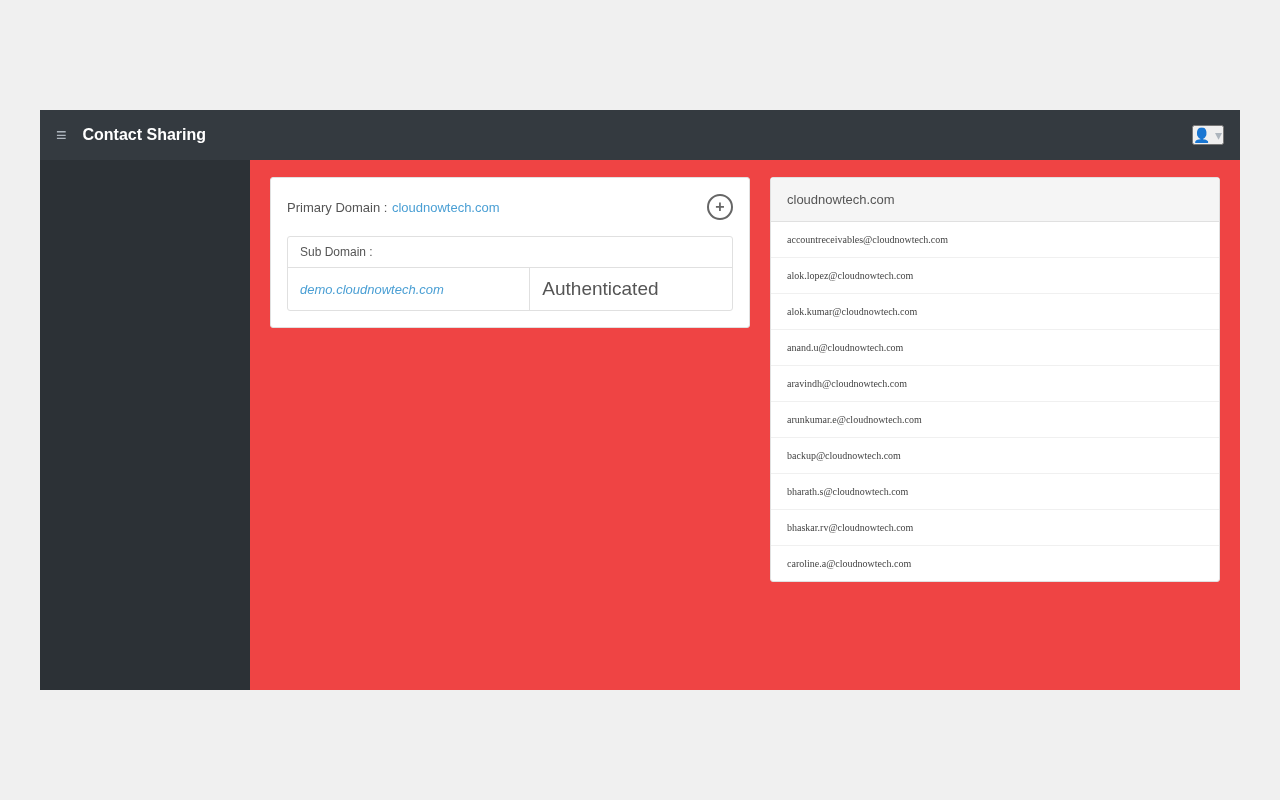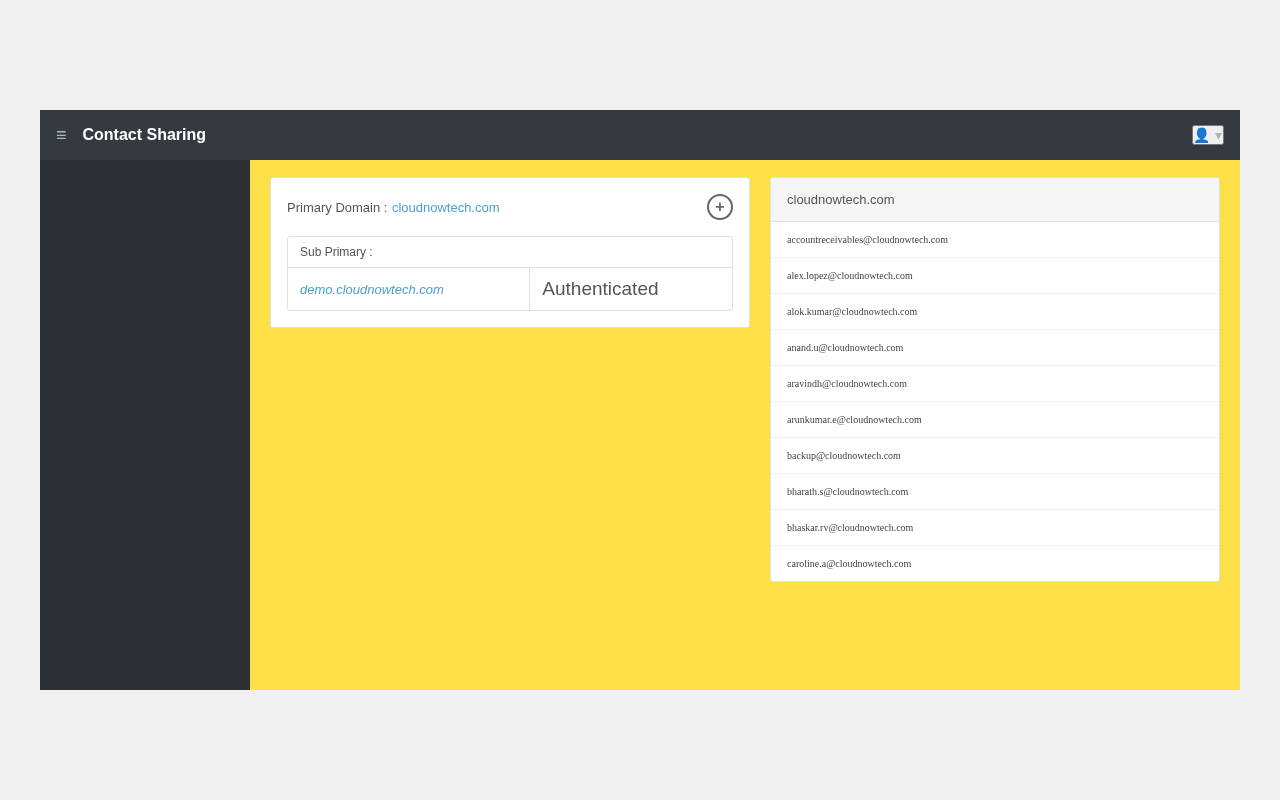--- a/index.html
+++ b/index.html
@@ -98,21 +98,21 @@
       font-size: 13px;
     }
 
     .sidebar-item .sidebar-icon {
       font-size: 14px;
     }
 
     
     .main-content {
       flex: 1;
-      background: #fde047;
+      background: #ef4444;
       overflow-y: auto;
     }
 
     
     .page-header {
       background: #ebebeb;
       padding: 14px 20px;
       border-bottom: 1px solid #ddd;
     }
 
@@ -291,21 +291,21 @@
 
             <div class="primary-domain-row">
               <div>
                 <span class="primary-domain-label">Primary Domain :</span>
                 <a class="primary-domain-link" href="#">cloudnowtech.com</a>
               </div>
               <div class="add-icon-btn">+</div>
             </div>
 
             <div class="subdomain-section">
-              <div class="subdomain-header">Sub Primary :</div>
+              <div class="subdomain-header">Sub Domain :</div>
               <table class="subdomain-table">
                 <tbody>
                   <tr>
                     <td>
                       <a class="subdomain-link" href="#">demo.cloudnowtech.com</a>
                     </td>
                     <td>
                       <span class="authenticated-badge">Authenticated</span>
                     </td>
                   </tr>
@@ -313,21 +313,21 @@
               </table>
             </div>
           </div>
         </div>
 
         <div class="right-panel">
           <div class="emails-card">
             <div class="emails-header">cloudnowtech.com</div>
             <ul class="email-list" id="email-list">
             <li class="email-item">accountreceivables@cloudnowtech.com</li>
-                <li class="email-item">alex.lopez@cloudnowtech.com</li>
+                <li class="email-item">alok.lopez@cloudnowtech.com</li>
                 <li class="email-item">alok.kumar@cloudnowtech.com</li>
                 <li class="email-item">anand.u@cloudnowtech.com</li>
                 <li class="email-item">aravindh@cloudnowtech.com</li>
                 <li class="email-item">arunkumar.e@cloudnowtech.com</li>
                 <li class="email-item">backup@cloudnowtech.com</li>
                 <li class="email-item">bharath.s@cloudnowtech.com</li>
                 <li class="email-item">bhaskar.rv@cloudnowtech.com</li>
                 <li class="email-item">caroline.a@cloudnowtech.com</li>
               </ul>
           </div>

